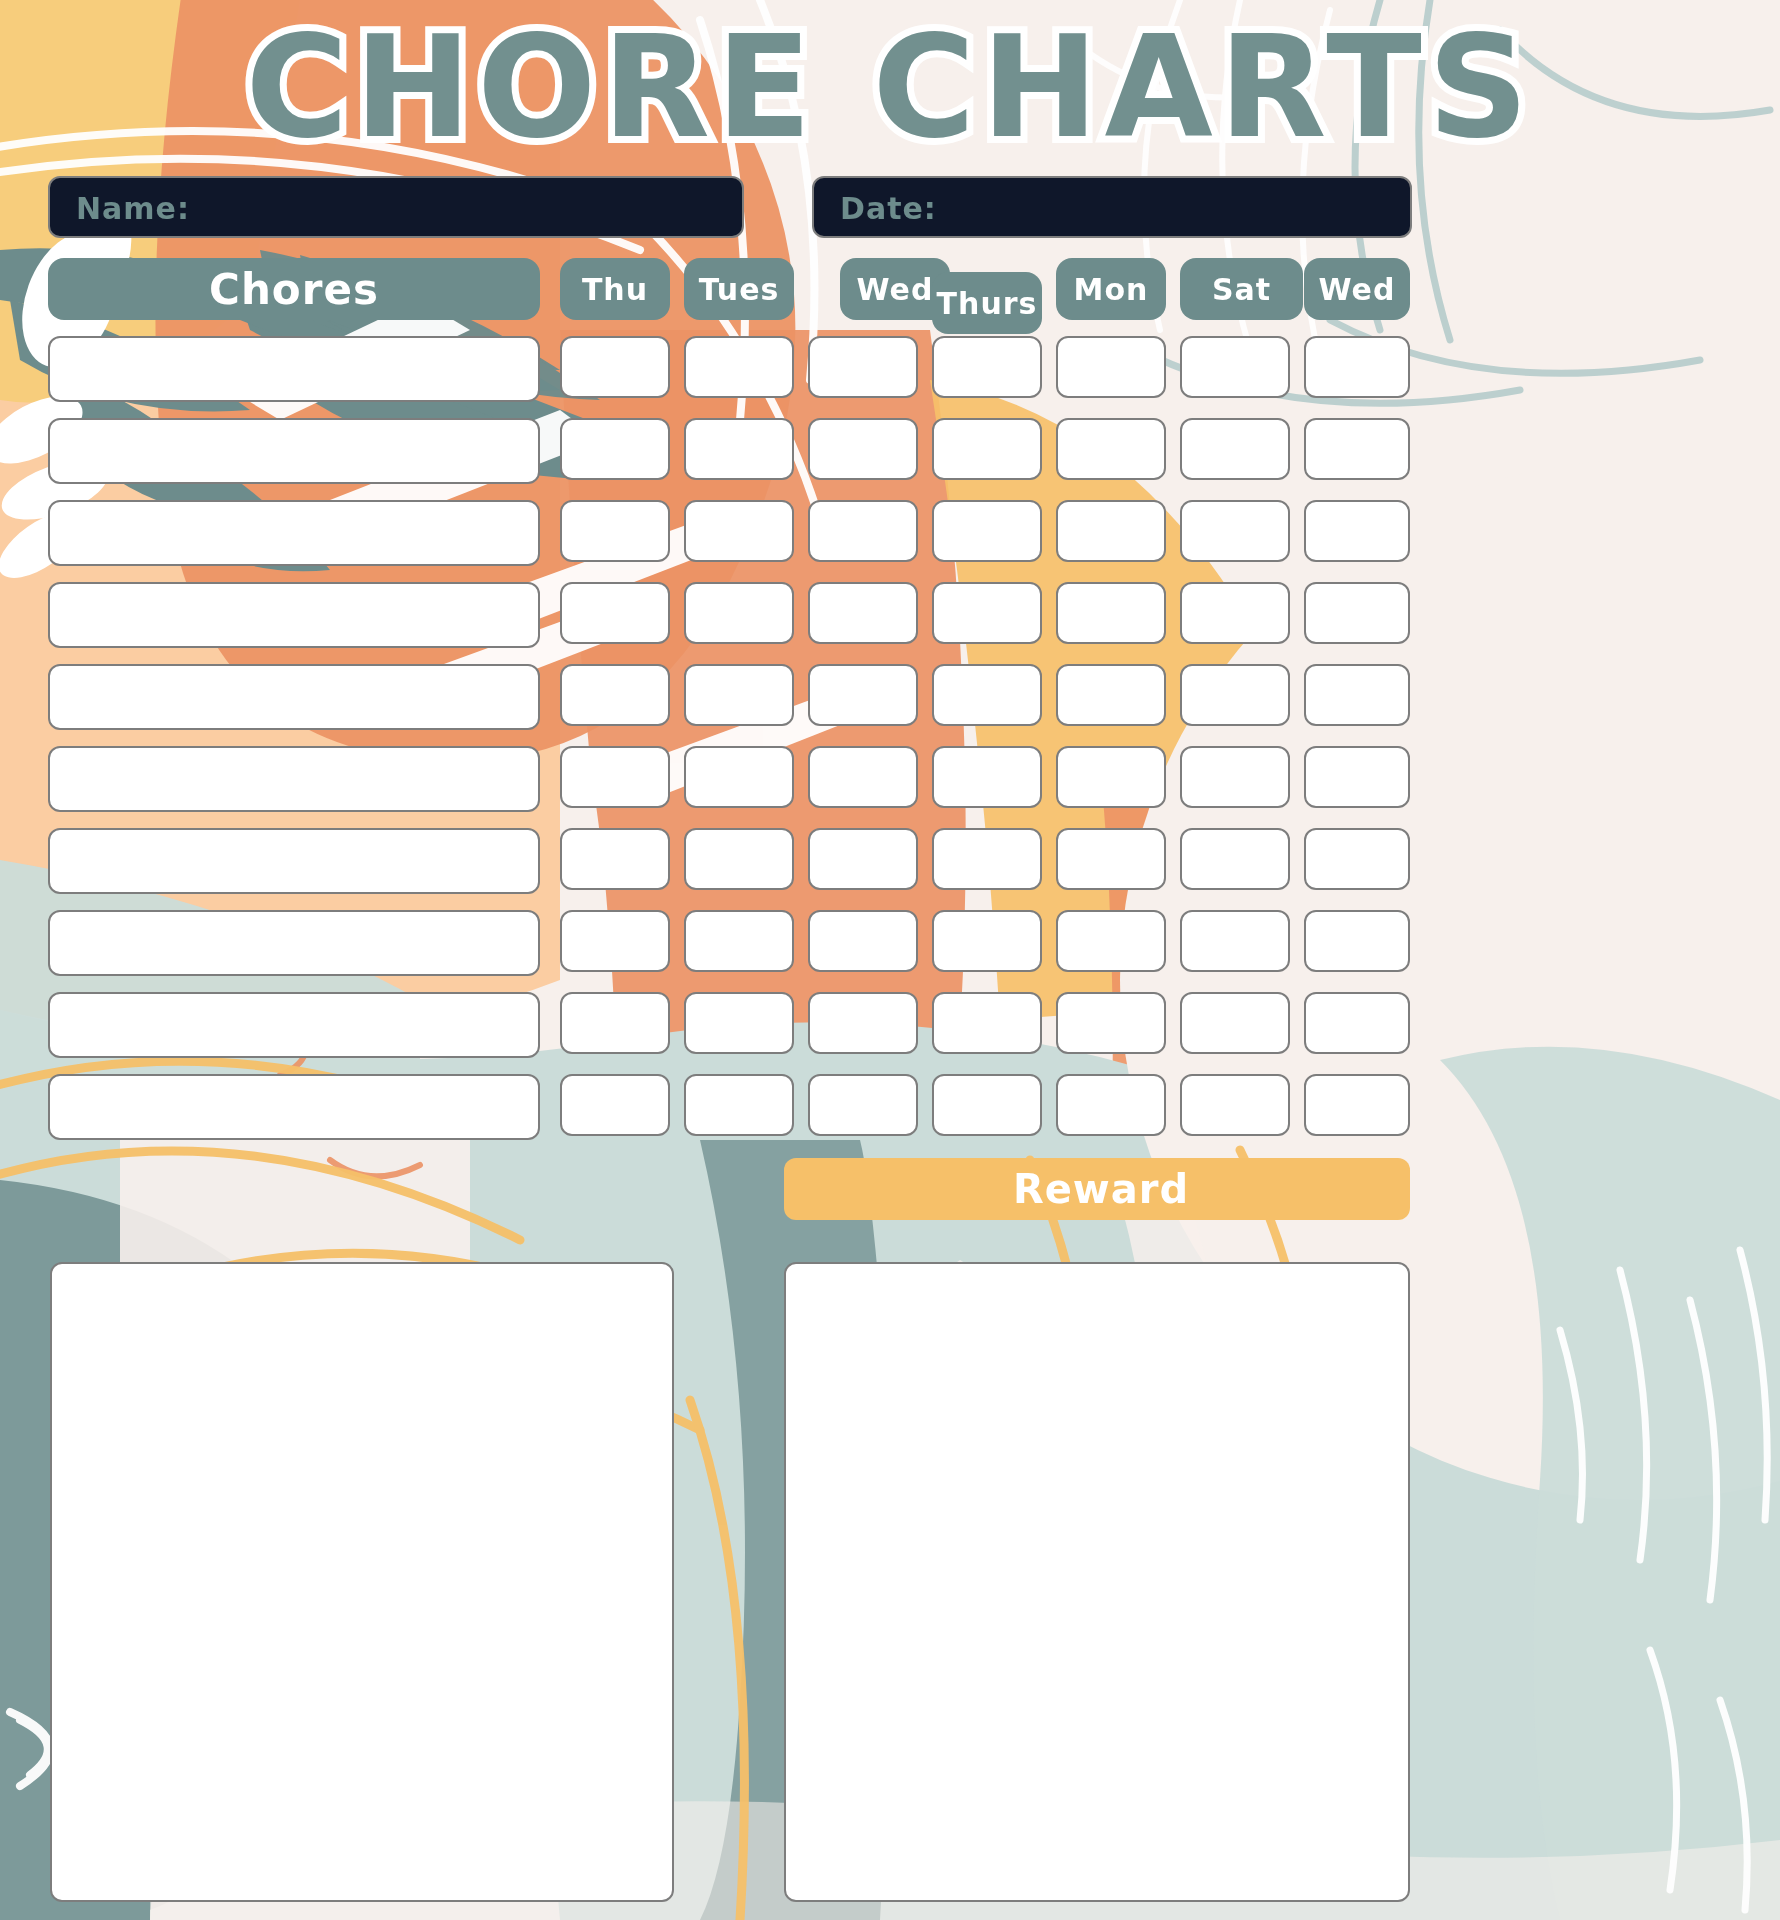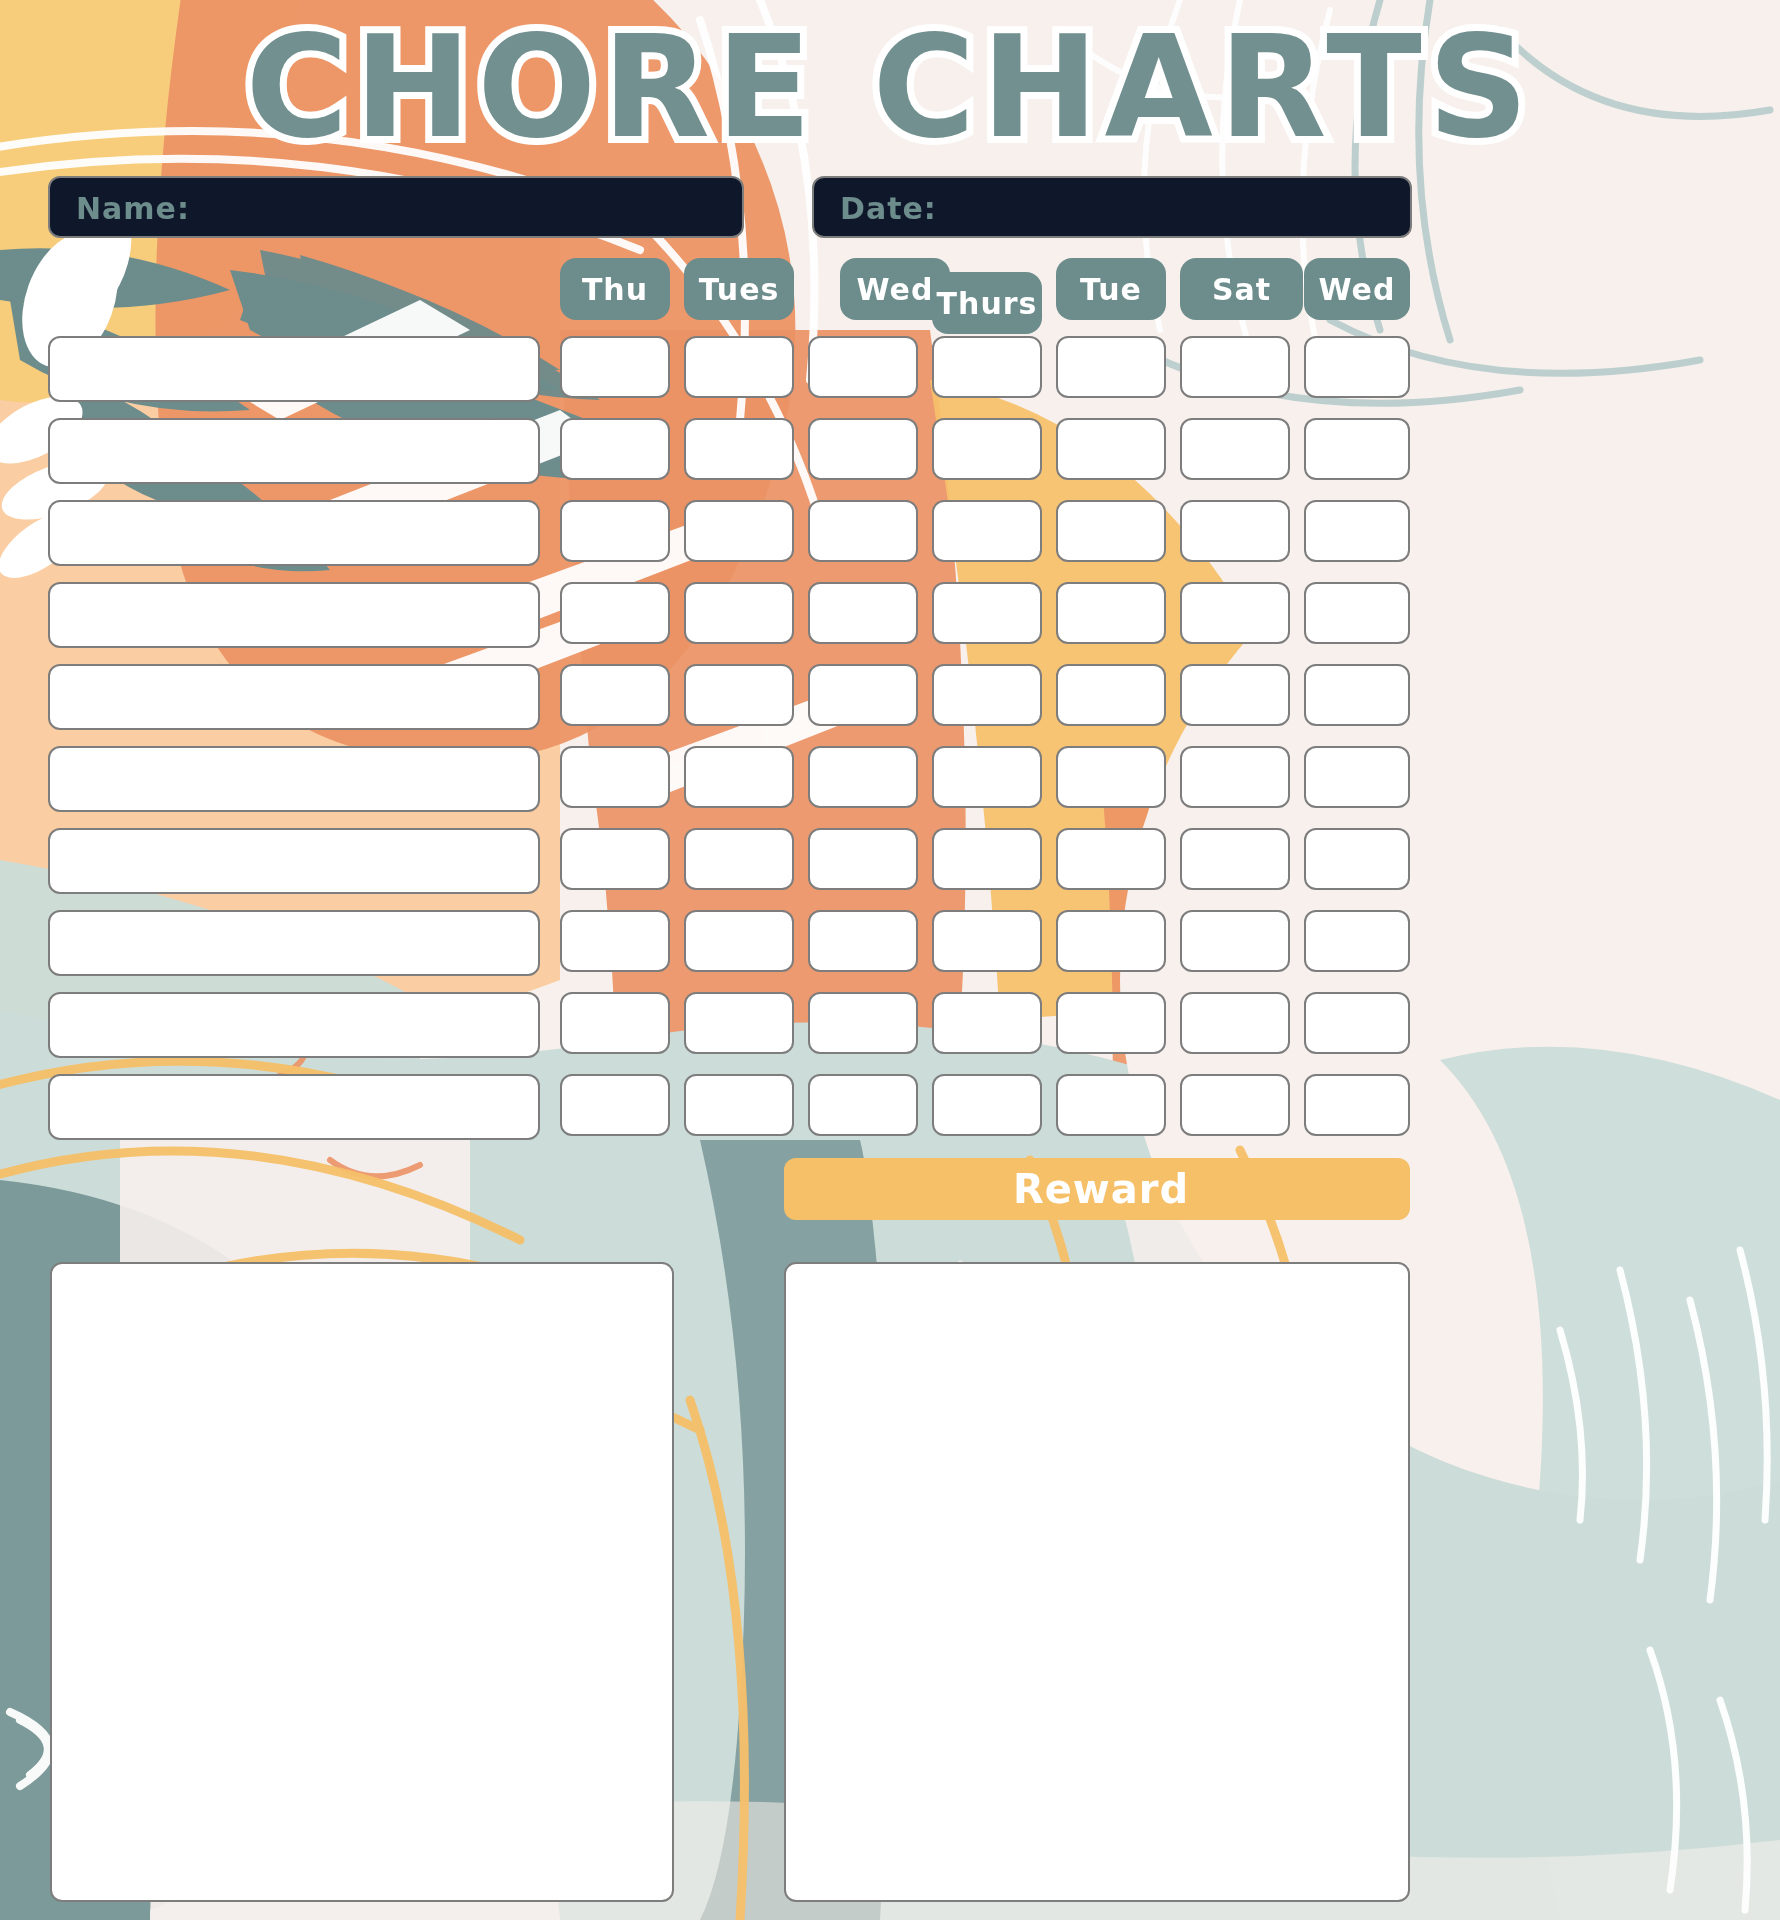--- a/index.html
+++ b/index.html
@@ -269,26 +269,27 @@
     <div class="title">CHORE CHARTS</div>
 
     <div class="field" style="left:48px; top:176px; width:696px; height:62px;">
       <span class="field-label">Name:</span>
     </div>
 
     <div class="field" style="left:812px; top:176px; width:600px; height:62px;">
       <span class="field-label">Date:</span>
     </div>
 
+    <div class="chip chores" style="left:48px; top:258px; width:492px; height:62px;">Chores</div>
 
     <div class="chip day" style="left:560px; top:258px; width:110px; height:62px;">Thu</div>
     <div class="chip day" style="left:684px; top:258px; width:110px; height:62px;">Tues</div>
     <div class="chip day" style="left:808px; top:258px; width:110px; height:62px;margin-left:32px;">Wed</div>
     <div class="chip day" style="left:932px; top:272px; width:110px; height:62px;text-align:center;">Thurs</div>
-    <div class="chip day" style="left:1056px; top:258px; width:110px; height:62px;">Tue</div>
+    <div class="chip day" style="left:1056px; top:258px; width:110px; height:62px;">Mon</div>
     <div class="chip day" style="left:1180px; top:258px; width:123px; height:62px;">Sat</div>
     <div class="chip day" style="left:1304px; top:258px; width:106px; height:62px;">Wed</div>
 
     <div class="cell" style="left:48px; top:336px; width:492px; height:66px;"></div>
     <div class="cell" style="left:560px; top:336px; width:110px; height:62px;"></div>
     <div class="cell" style="left:684px; top:336px; width:110px; height:62px;"></div>
     <div class="cell" style="left:808px; top:336px; width:110px; height:62px;"></div>
     <div class="cell" style="left:932px; top:336px; width:110px; height:62px;"></div>
     <div class="cell" style="left:1056px; top:336px; width:110px; height:62px;"></div>
     <div class="cell" style="left:1180px; top:336px; width:110px; height:62px;"></div>

